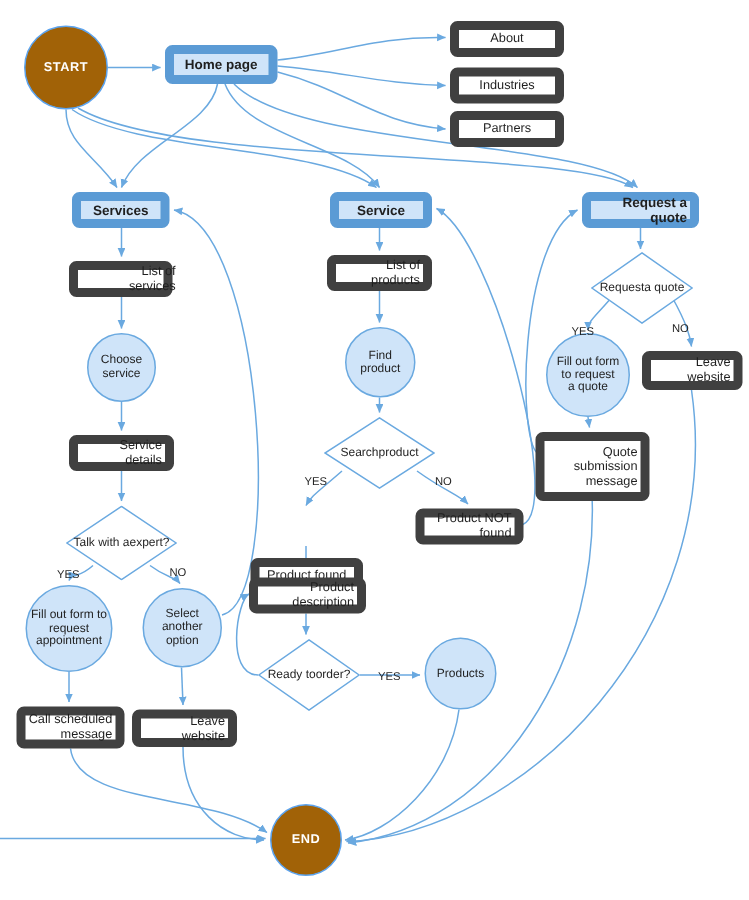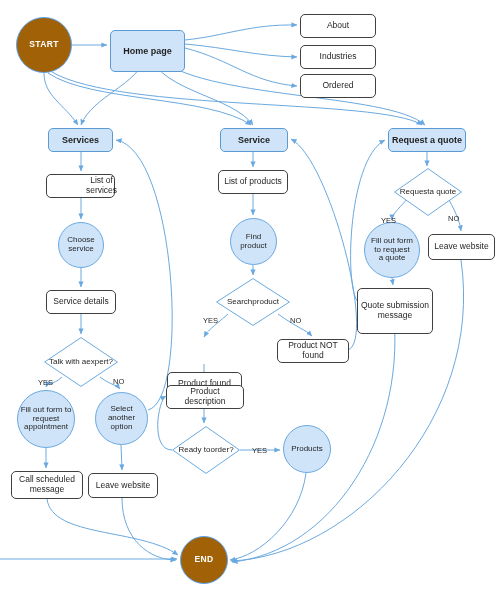--- a/index.html
+++ b/index.html
@@ -1,20 +1,20 @@
 <!DOCTYPE html>
 <html><head>
 <meta charset="utf-8">
 <style>
   html,body{margin:0;padding:0;background:#ffffff;}
   body{width:499px;height:600px;font-family:"Liberation Sans",sans-serif;}
   #chart-root{position:relative;width:499px;height:600px;overflow:hidden;background:#fff;}
   svg.edges{position:absolute;left:0;top:0;width:499px;height:600px;}
   .node{position:absolute;box-sizing:border-box;display:flex;align-items:center;justify-content:center;text-align:center;line-height:1.12;color:#1f1f1f;}
-  .box{border:1px solid #404040;border-radius:5px;background:#ffffff;font-size:8.5px;padding:1px 2px;}
+  .box{border:6px solid #404040;border-radius:5px;background:#ffffff;font-size:8.5px;padding:1px 2px;text-align:right;}
   .box.filled{background:#cfe4f9;font-weight:bold;font-size:9px;border-color:#5b9bd5;}
   .circle{border-radius:50%;border:1px solid #6aa9e0;background:#cfe4f9;font-size:8px;padding:2px;}
   .circle.solid{background:#a16207;border-color:#5ba3ef;color:#ffffff;font-weight:bold;font-size:8.5px;letter-spacing:.4px;}
   .diamond-wrap{position:absolute;}
   .diamond-shape{position:absolute;left:0;top:0;width:100%;height:100%;}
   .diamond-label{position:absolute;left:0;top:0;width:100%;height:100%;display:flex;align-items:center;justify-content:center;text-align:center;font-size:8px;line-height:1.12;color:#1f1f1f;}
   .edge-label{position:absolute;font-size:7.5px;color:#1f1f1f;white-space:nowrap;}
 </style>
 </head>
 <body>
@@ -66,31 +66,31 @@
         <path d="M306,473 C300,520 260,556 230,560" marker-end="url(#arrow)"></path>
         <path d="M461,260 C484,420 350,556 231,561" marker-end="url(#arrow)"></path>
         <path d="M394,318 C404,440 330,552 232,562" marker-end="url(#arrow)"></path>
         <path d="M0,559 L177,559" marker-end="url(#arrow)"></path>
       </g>
   </svg>
   <div id="node-layer">
       <div class="node circle solid" style="left: 16px; top: 17px; width: 56px; height: 56px;">
         <span>START</span>
       </div>
-      <div class="node box filled" style="left: 110px; top: 30px; width: 75px; height: 42px;">
+      <div class="node box filled" style="left: 110px; top: 30px; width: 75px; height: 26px;">
         <span>Home page</span>
       </div>
       <div class="node box" style="left: 300px; top: 14px; width: 76px; height: 24px;">
         <span>About</span>
       </div>
       <div class="node box" style="left: 300px; top: 45px; width: 76px; height: 24px;">
         <span>Industries</span>
       </div>
       <div class="node box" style="left: 300px; top: 74px; width: 76px; height: 24px;">
-        <span>Ordered</span>
+        <span>Partners</span>
       </div>
       <div class="node box filled" style="left: 48px; top: 128px; width: 65px; height: 24px;">
         <span>Services</span>
       </div>
       <div class="node box filled" style="left: 220px; top: 128px; width: 68px; height: 24px;">
         <span>Service</span>
       </div>
       <div class="node box filled" style="left: 388px; top: 128px; width: 78px; height: 24px;">
         <span>Request a quote</span>
       </div>

